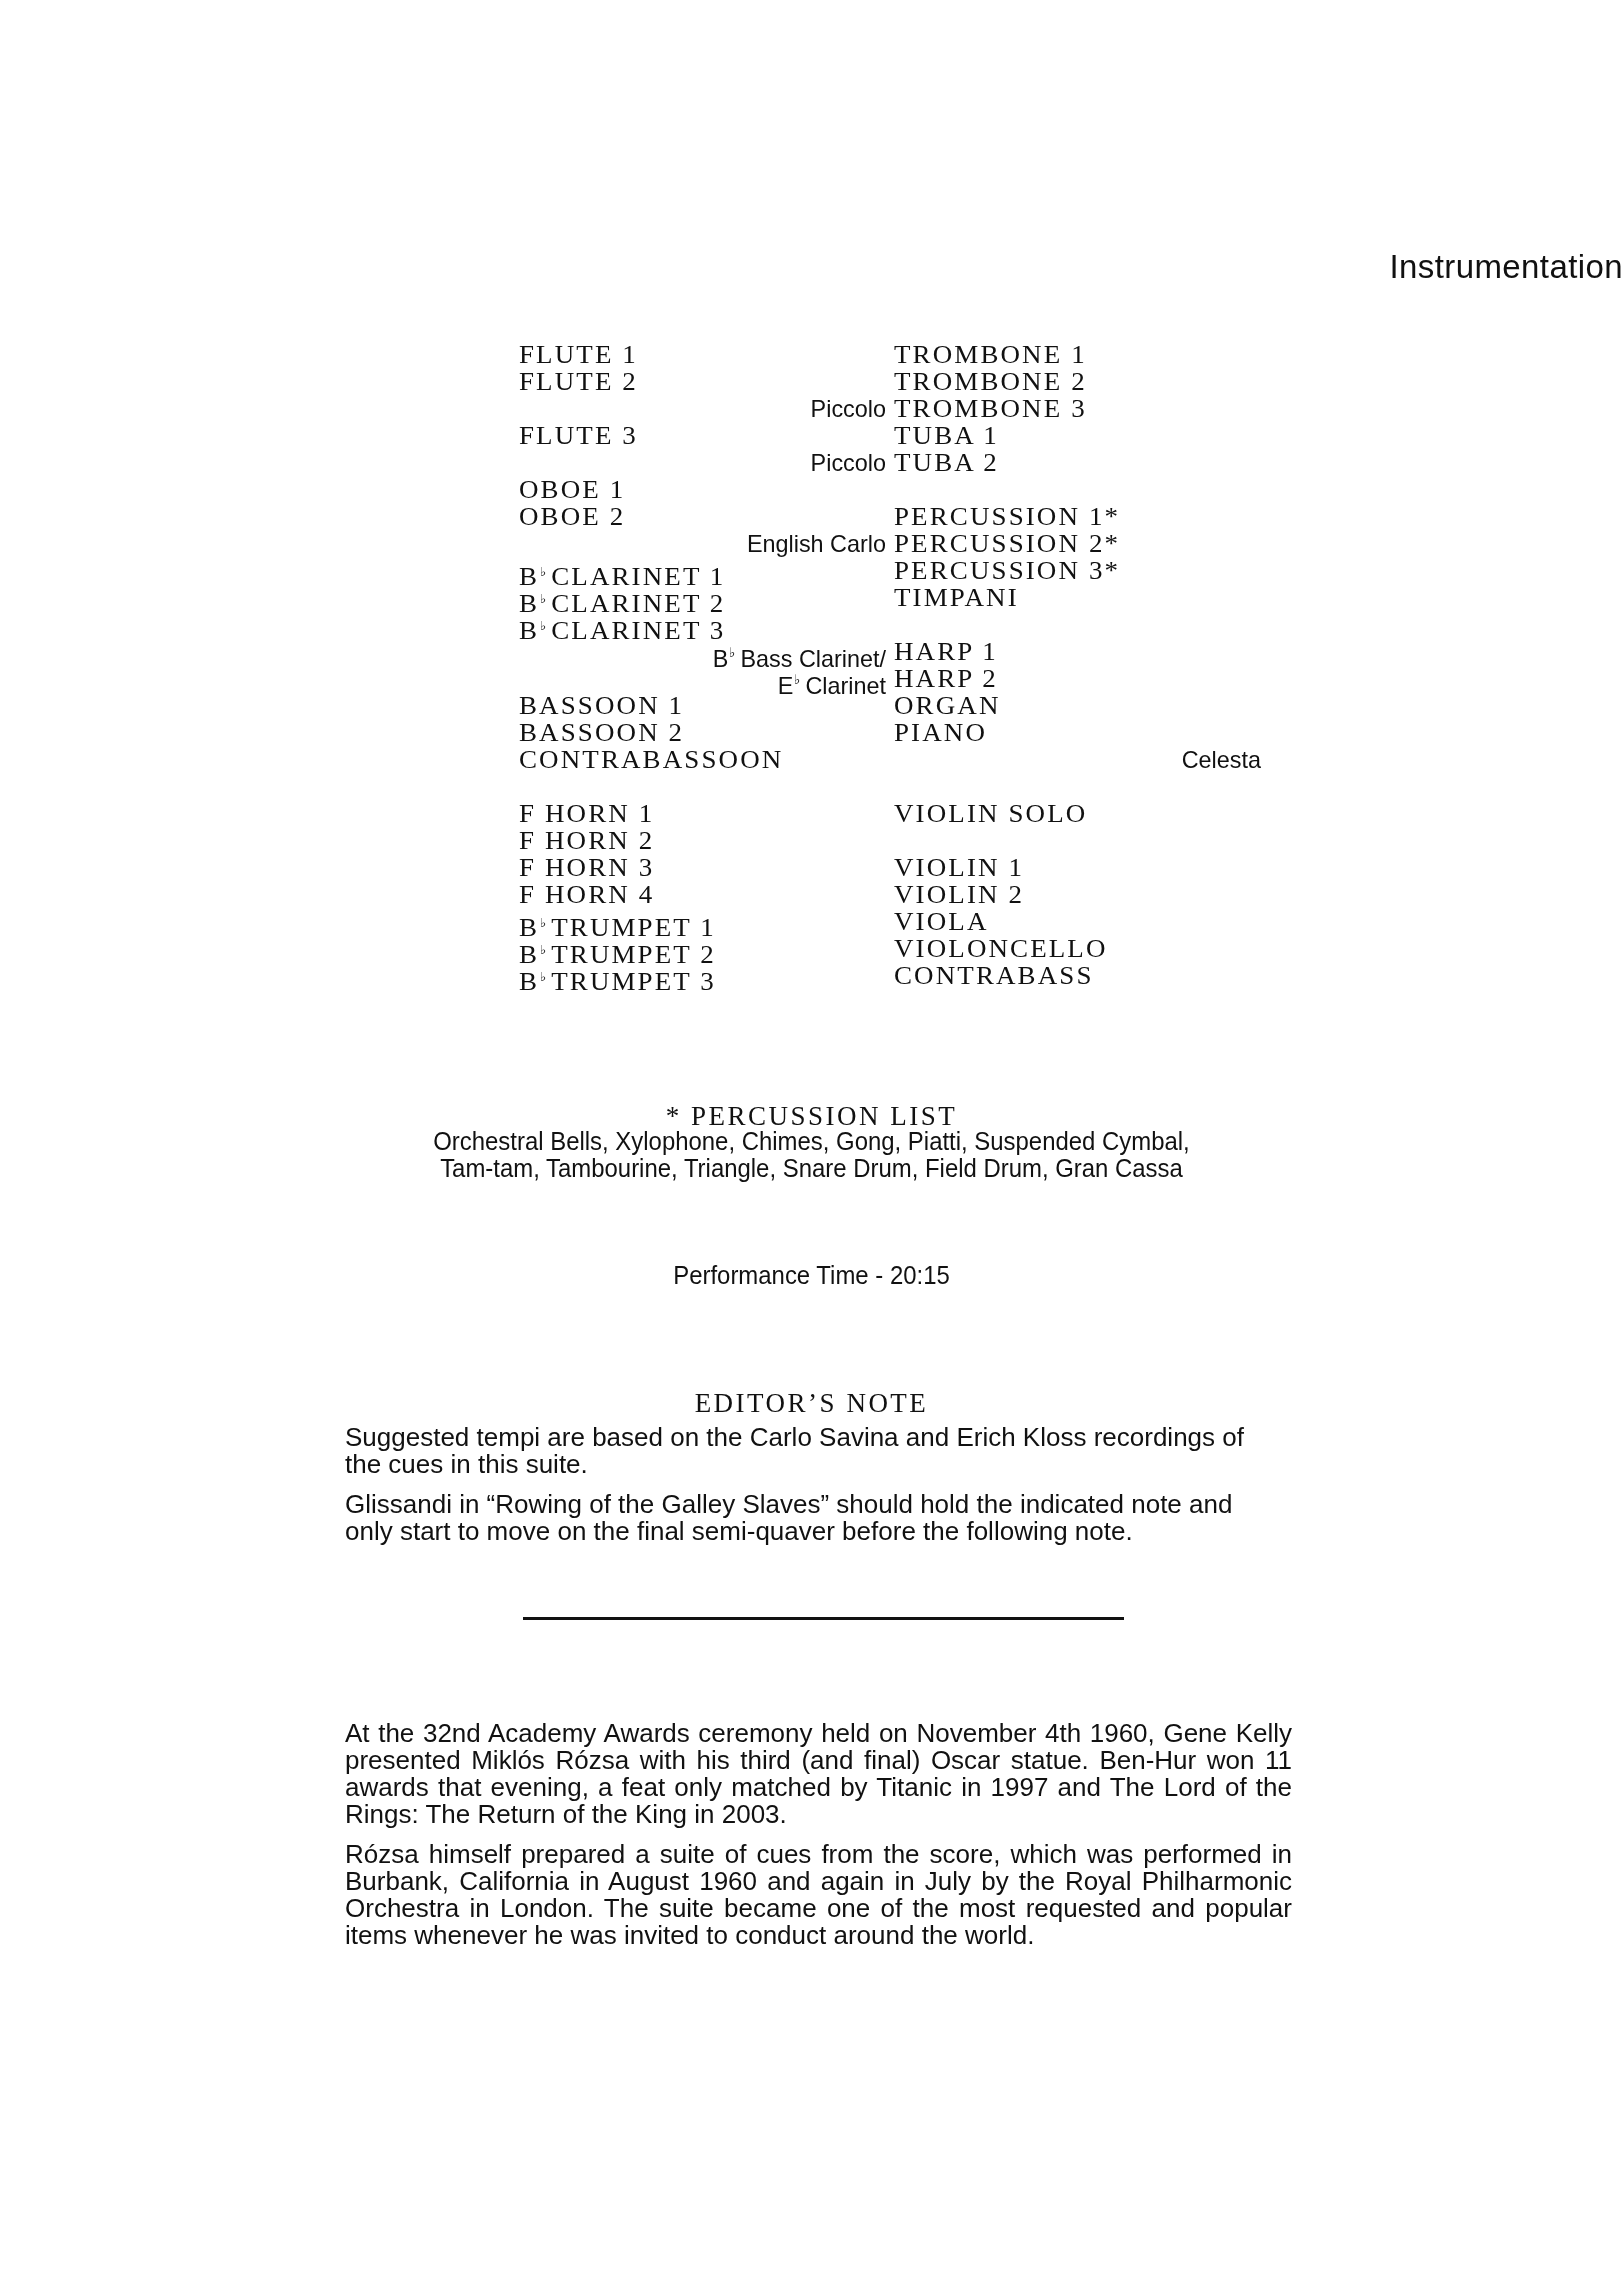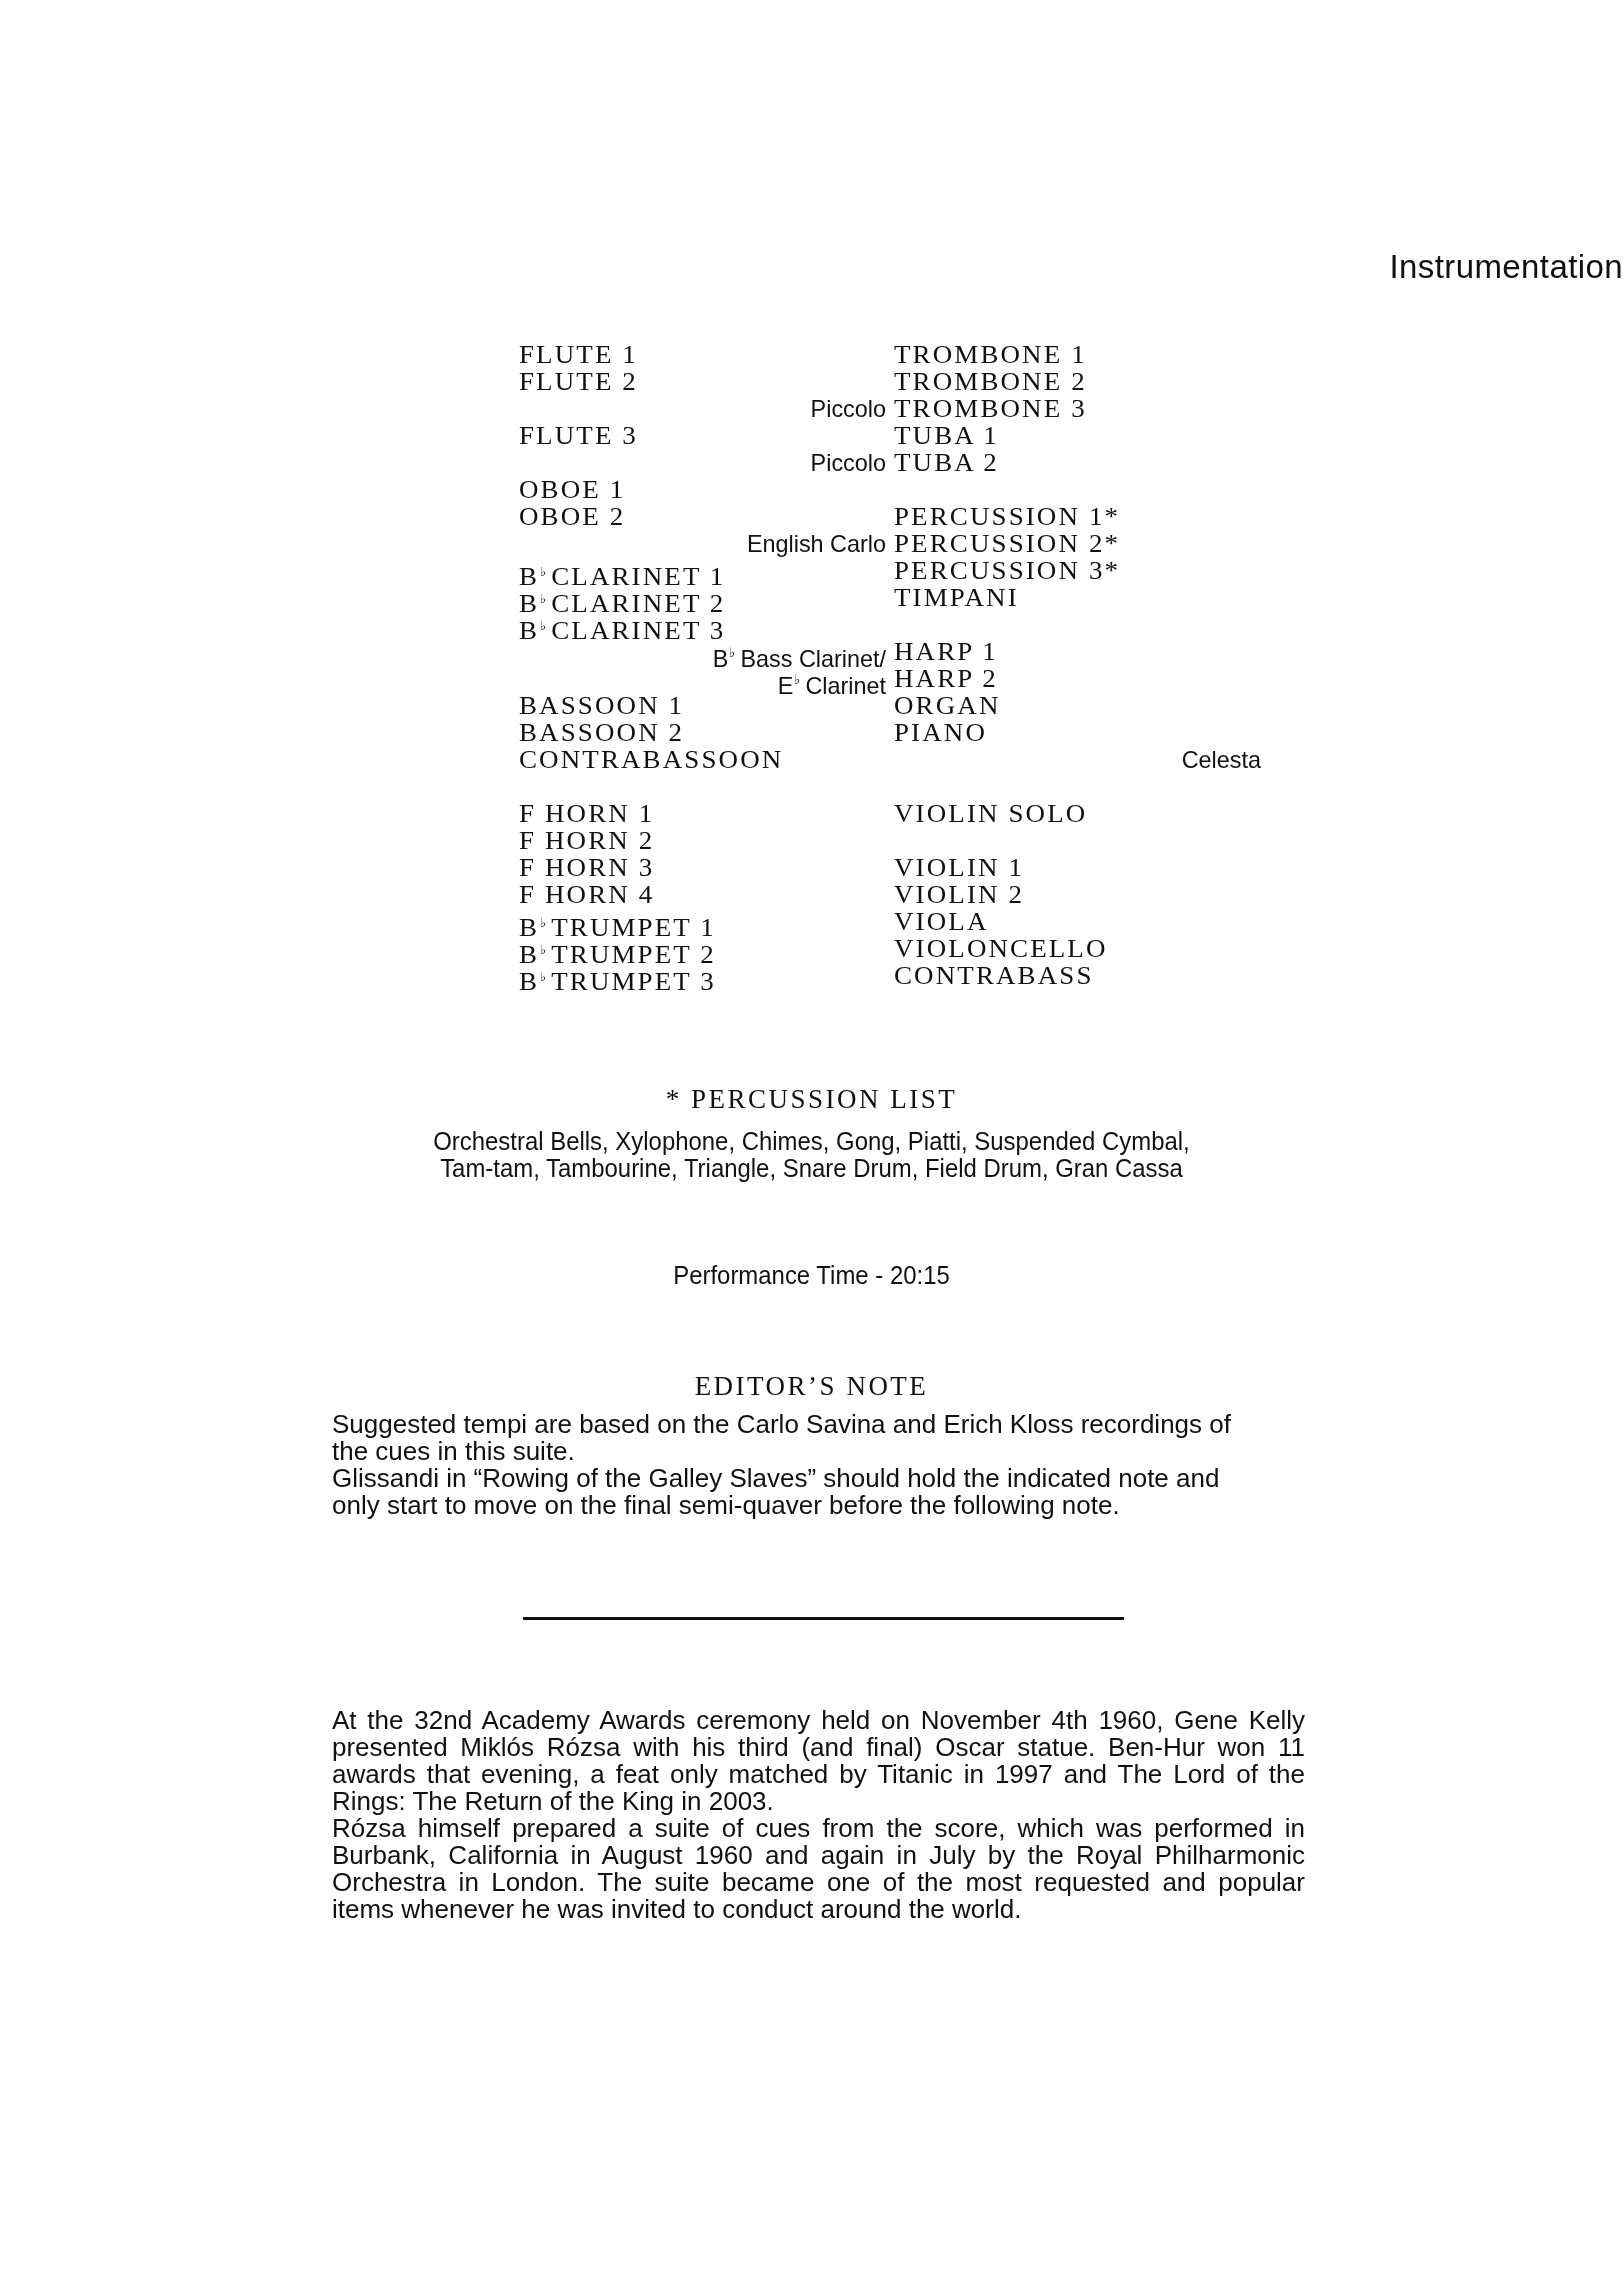--- a/index.html
+++ b/index.html
@@ -31,32 +31,32 @@
       font-family: "Liberation Sans", sans-serif; font-size: 23.4px;
       padding-left: 18.4px;
       text-align: right;
     }
     .right .row.sub { padding-left: 18.4px; }
     .row.blank { }
     sup.flat { font-size: 13.3px; vertical-align: 10px; margin-left: 0.8px; margin-right: 5px; letter-spacing: 0; }
     .sec-head {
       position: absolute; left: 0; width: 1623px; text-align: center;
       font-family: "Liberation Serif", serif; font-size: 27px;
-      letter-spacing: 2.5px; text-transform: uppercase;
+      letter-spacing: 2.5px; text-transform: uppercase; margin-top: 17px;
     }
     .centered-text {
       position: absolute; left: 0; width: 1623px; text-align: center;
       font-size: 26px; line-height: 28px;
       transform: scaleX(0.92); transform-origin: center;
     }
     .para {
       position: absolute; left: 332px; width: 973px;
       font-size: 26px; line-height: 27px;
     }
-    .para p { margin: 0; }
+    .para p { margin: 13px; }
     .para.justify p { text-align: justify; text-align-last: left; }
     .rule {
       position: absolute; left: 523px; top: 1617px; width: 601px; height: 3.3px;
       background: #111111;
     }
   </style>
 </head>
 <body>
 
 <div class="title">Instrumentation</div>

